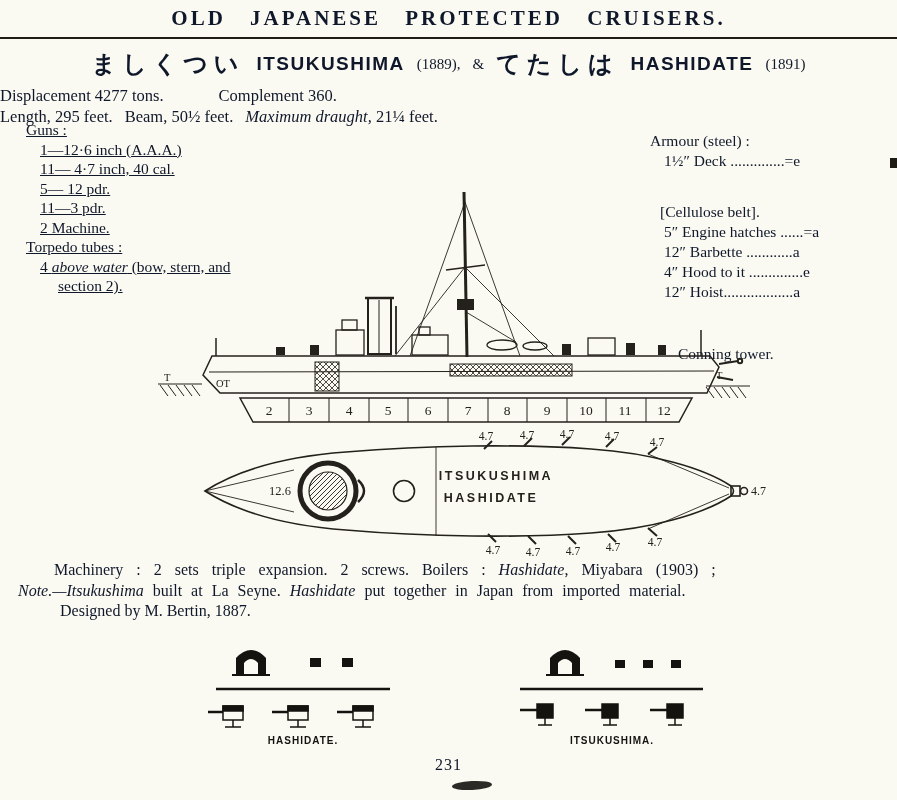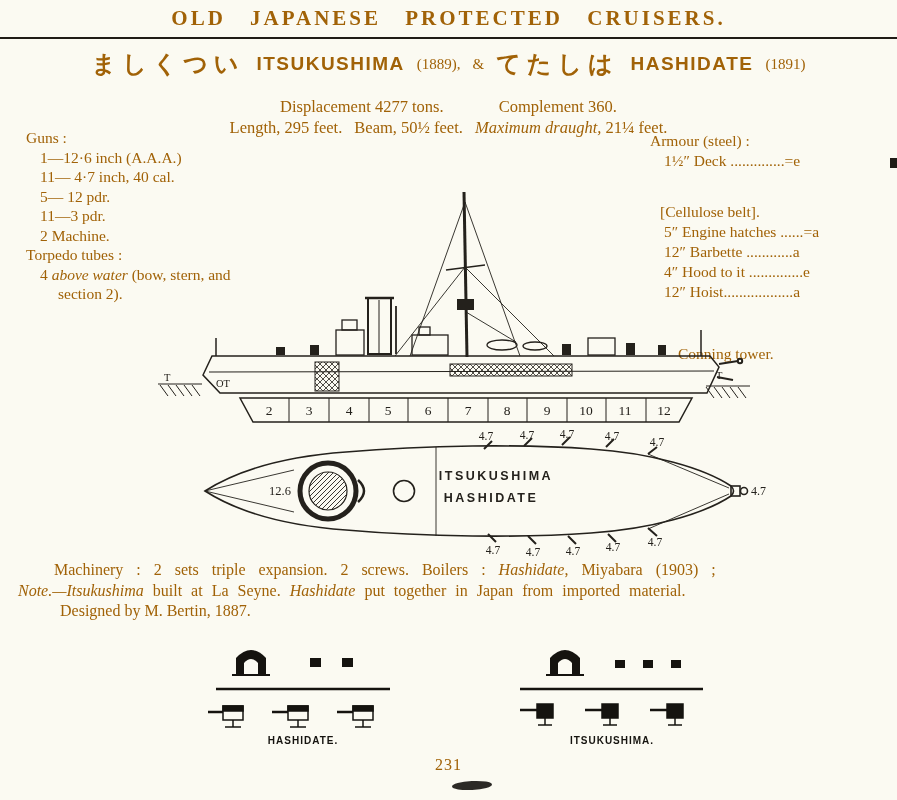--- a/index.html
+++ b/index.html
@@ -1,36 +1,36 @@
 <!DOCTYPE html>
 <html><head>
 <meta charset="utf-8">
 <style>
   * { margin:0; padding:0; box-sizing:border-box; }
   html,body { background:#d8d5cc; }
   .page {
     position:relative; width:897px; height:800px; margin:0 auto;
-    background:#fbfaf2; color:#a16207; overflow:hidden;
+    background:#fbfaf2; color:#0f172a; overflow:hidden;
     font-family:"Liberation Serif", serif;
   }
   .abs { position:absolute; }
   .page-title {
     top:6px; left:0; width:100%; text-align:center;
     font-size:21px; font-weight:bold; letter-spacing:3px; word-spacing:16px;
   }
   .top-rule { top:37px; left:0; width:897px; height:2px; background:#1f1c16; }
   .header-line {
     top:48px; left:0; width:100%;
     display:flex; justify-content:center; align-items:center; gap:12px;
     white-space:nowrap;
   }
   .jp { font-family:"DejaVu Sans", sans-serif; font-size:24px; font-weight:bold; letter-spacing:6px; }
   .shipname { font-family:"Liberation Sans", sans-serif; font-weight:bold; font-size:19px; letter-spacing:1.5px; }
   .year { font-size:15px; }
-  .spec-line { left:0; width:100%; display:flex; justify-content:center; font-size:16.5px;margin-top:11px; }
+  .spec-line { left:0; width:100%; display:flex; justify-content:flex-start; font-size:16.5px; }
   .spec1 { top:86px; gap:55px; }
   .spec2 { top:107px; gap:12px; }
   .col { font-size:15.5px; line-height:19.5px; }
   .col-head { padding-left:0; }
   .col-item { padding-left:14px; white-space:nowrap; }
   .indent2 { padding-left:32px; }
   .armour-rows div { white-space:nowrap; line-height:20px; }
   .armour-cellulose { padding-left:10px;margin-top:31px; }
   .armour-conning { padding-left:28px;margin-top:42px; }
   .machinery { top:560px; left:18px; width:862px; font-size:16px; line-height:20.5px; }
@@ -67,21 +67,21 @@
   <div class="abs spec-line spec1">
     <span>Displacement 4277 tons.</span>
     <span>Complement 360.</span>
   </div>
   <div class="abs spec-line spec2">
     <span>Length, 295 feet.</span>
     <span>Beam, 50½ feet.</span>
     <span><i>Maximum draught,</i><span> 21¼ feet.</span></span>
   </div>
 
-  <div class="abs col" style="left:26px; top:128px; width:250px;">
+  <div class="abs col" style="left:26px; top:120px; width:250px;text-decoration:underline;">
     <div class="col-head">Guns :</div>
     <div class="col-item">1—12·6 inch (A.A.A.)</div>
     <div class="col-item">11— 4·7 inch, 40 cal.</div>
     <div class="col-item">5— 12 pdr.</div>
     <div class="col-item">11—3 pdr.</div>
     <div class="col-item">2 Machine.</div>
     <div class="col-head">Torpedo tubes :</div>
     <div class="col-item"><span>4 </span><i>above water</i><span> (bow, stern, and</span></div>
     <div class="col-item indent2">section 2).</div>
   </div>

